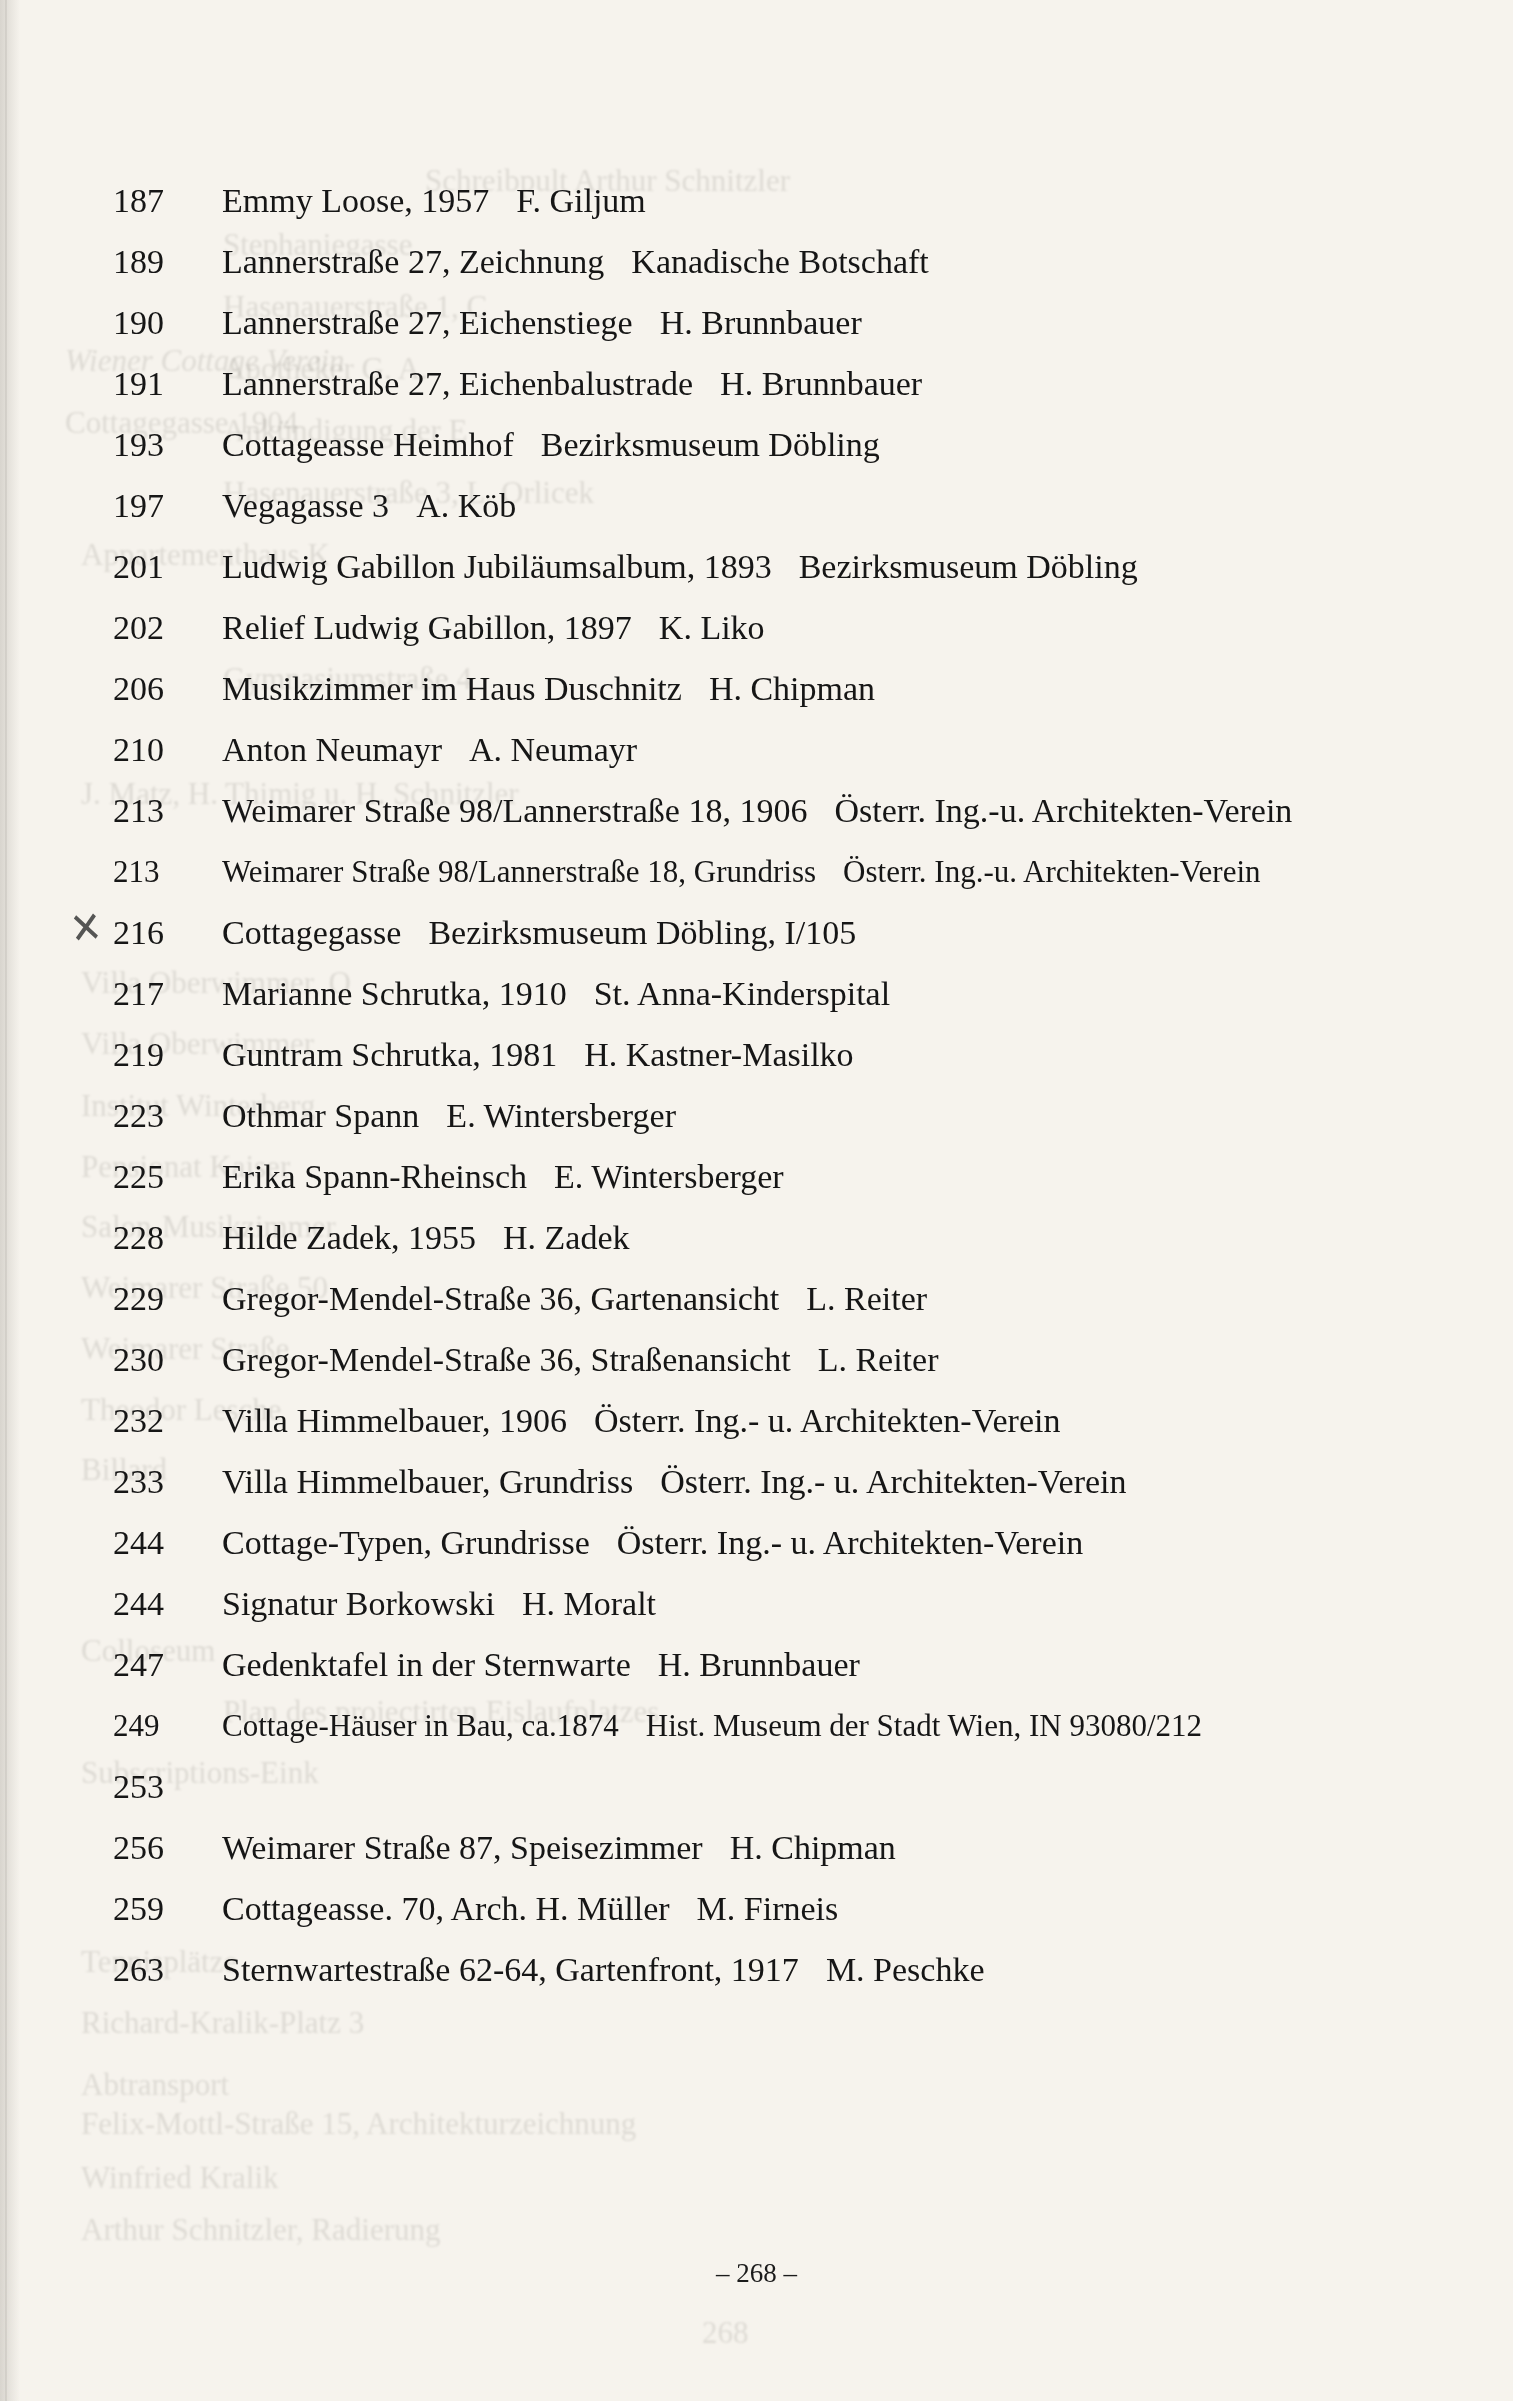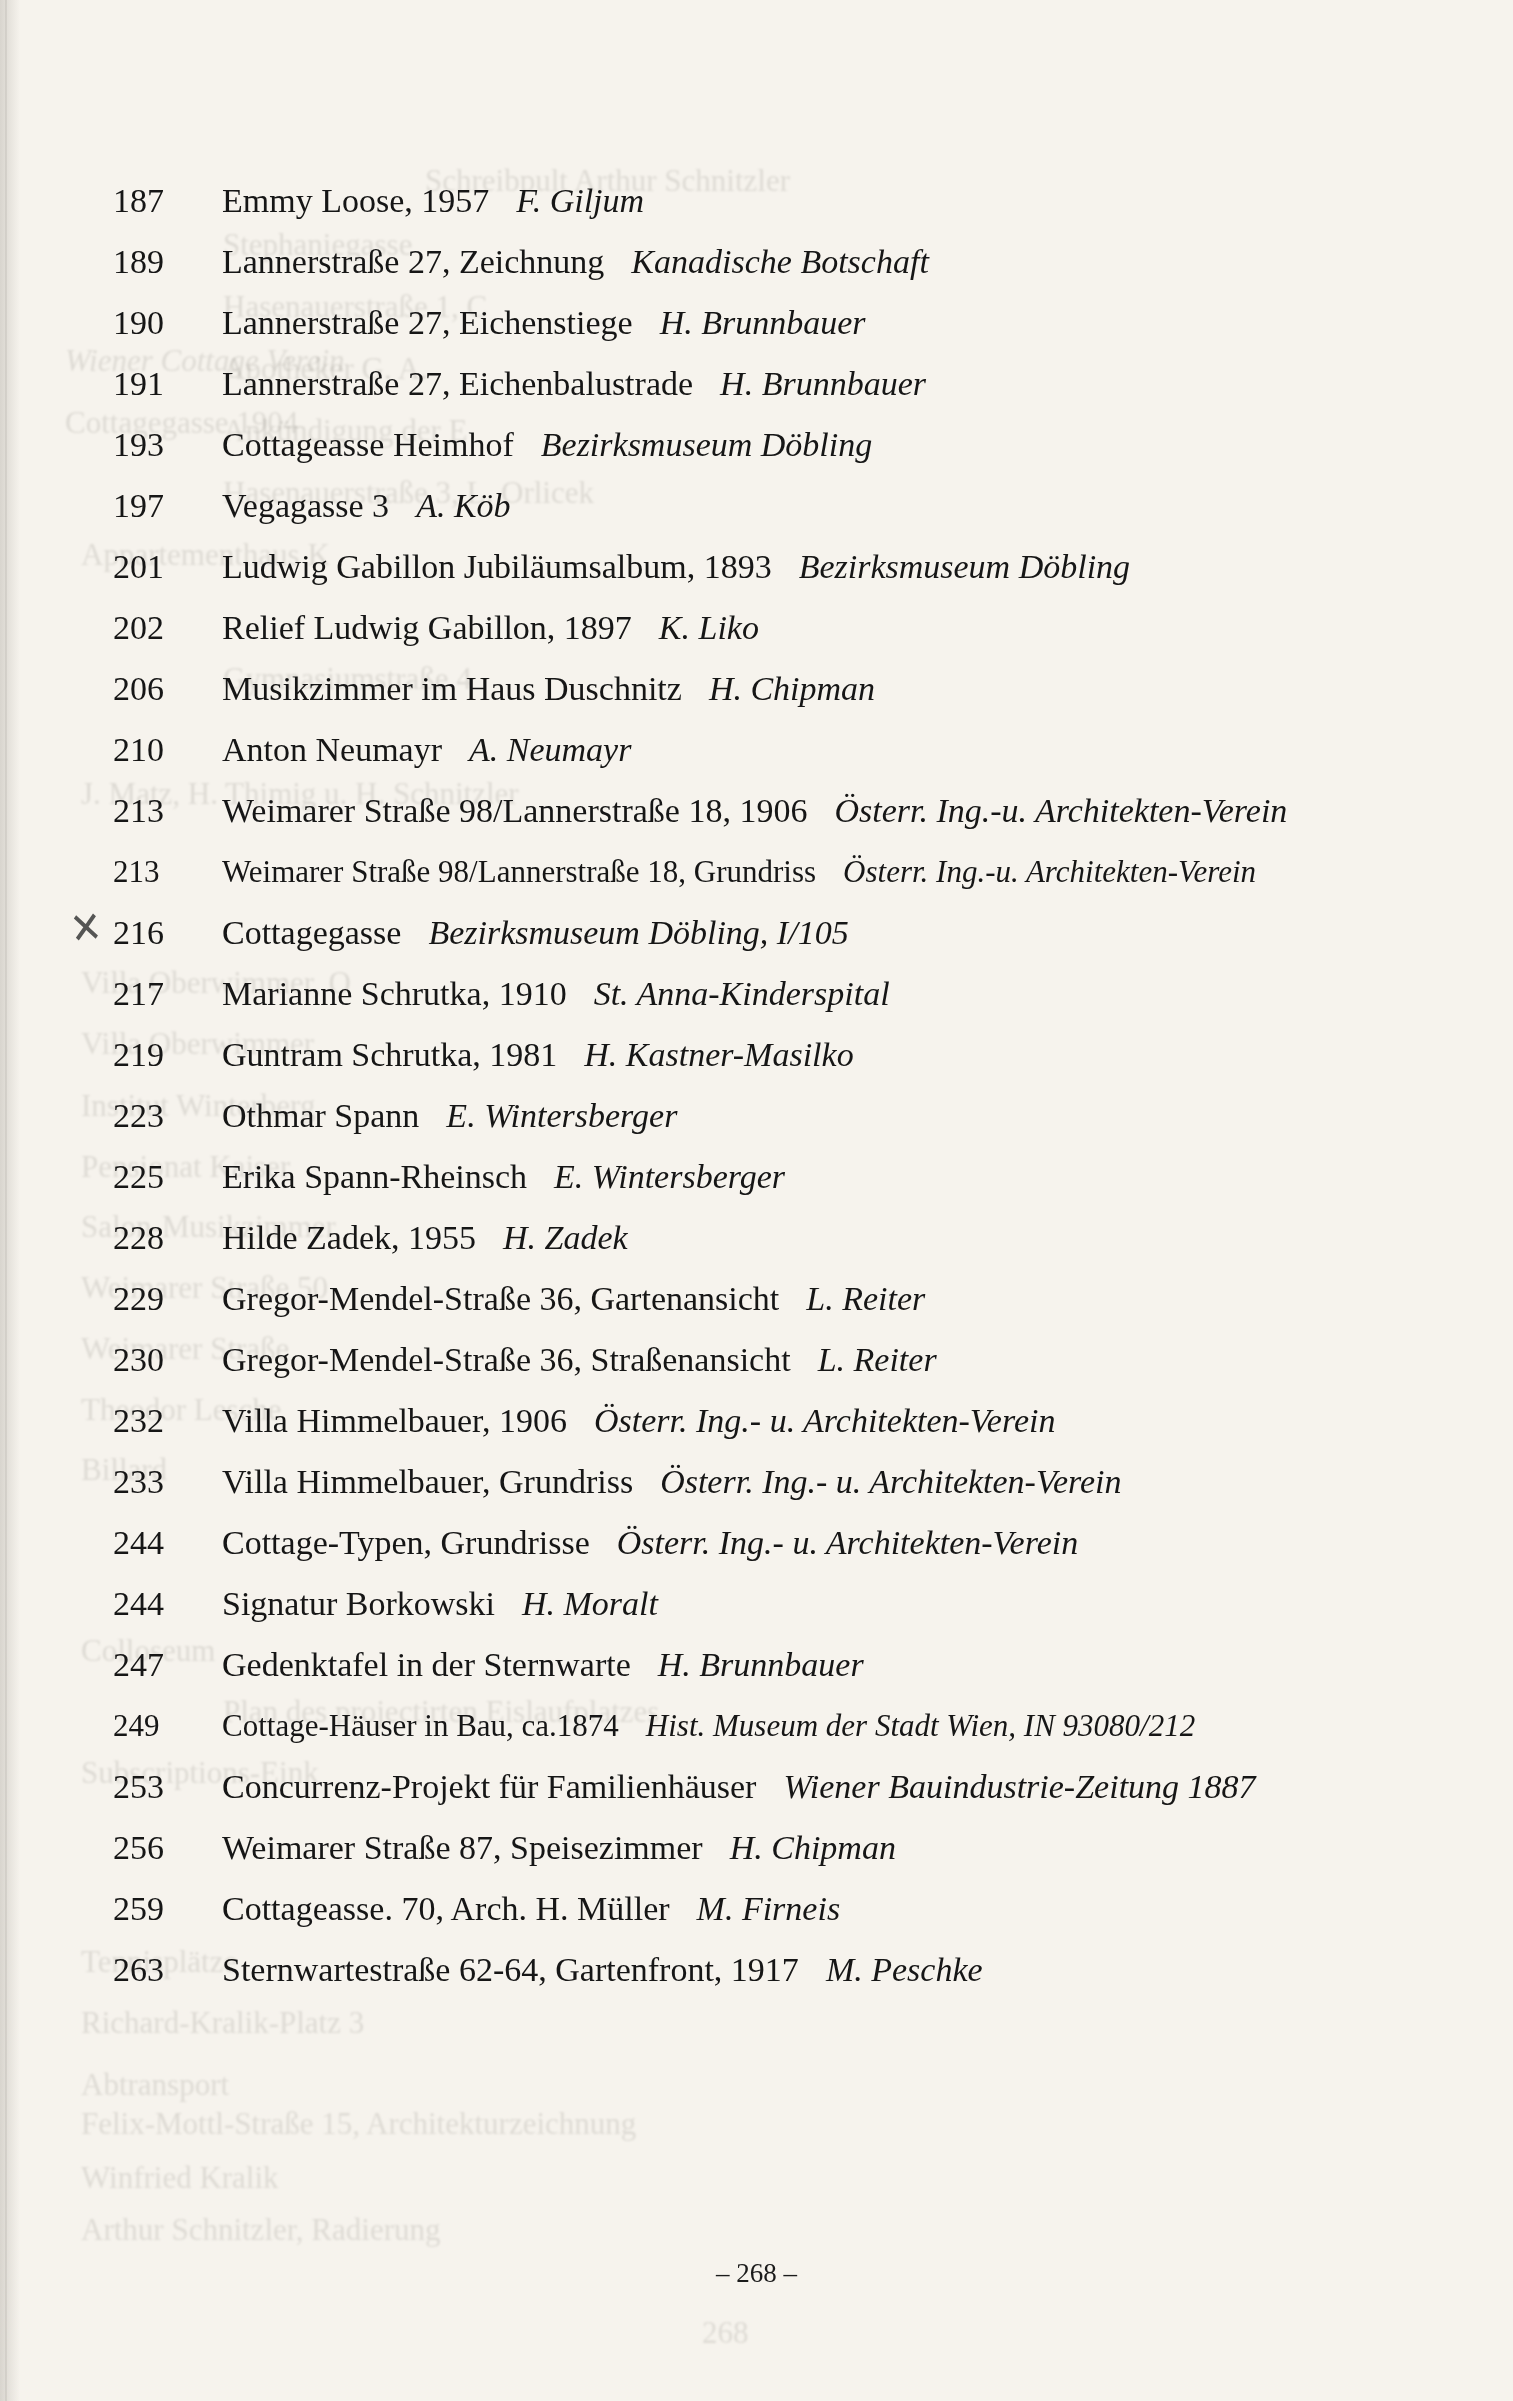--- a/index.html
+++ b/index.html
@@ -65,21 +65,20 @@
   }
   .row-compact {
     font-size: 31px;
   }
   .num {
     flex: 0 0 109px;
   }
   .txt { white-space: nowrap; }
   .desc { font-style: normal; }
   .credit {
-    font-style: italic;
     margin-left: 27px;
   }
   .xmark {
     position: absolute;
     left: -43px;
     top: 6.7px;
     font-family: "DejaVu Sans", sans-serif;
     font-size: 38px;
     line-height: 38px;
     color: #3a3a3a;
@@ -341,23 +340,20 @@
 
     <span class="num">249</span>
     <span class="txt">
       <span class="desc">Cottage-Häuser in Bau, ca.1874</span><span class="credit">Hist. Museum der Stadt Wien, IN 93080/212</span>
     </span>
   </div>
 
   <div class="row">
 
     <span class="num">253</span>
-    <span class="txt">
-      <span class="desc">Concurrenz-Projekt für Familienhäuser</span><span class="credit">Wiener Bauindustrie-Zeitung 1887</span>
-    </span>
   </div>
 
   <div class="row">
 
     <span class="num">256</span>
     <span class="txt">
       <span class="desc">Weimarer Straße 87, Speisezimmer</span><span class="credit">H. Chipman</span>
     </span>
   </div>
 

